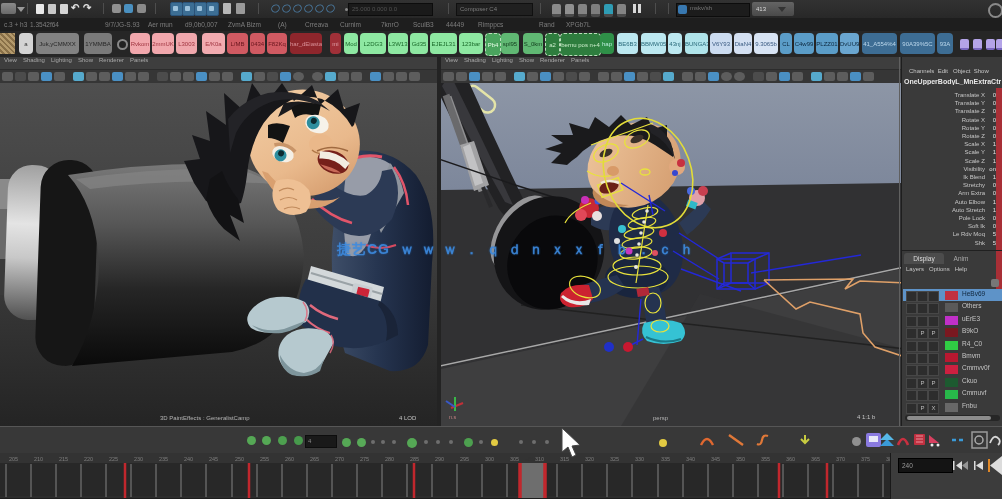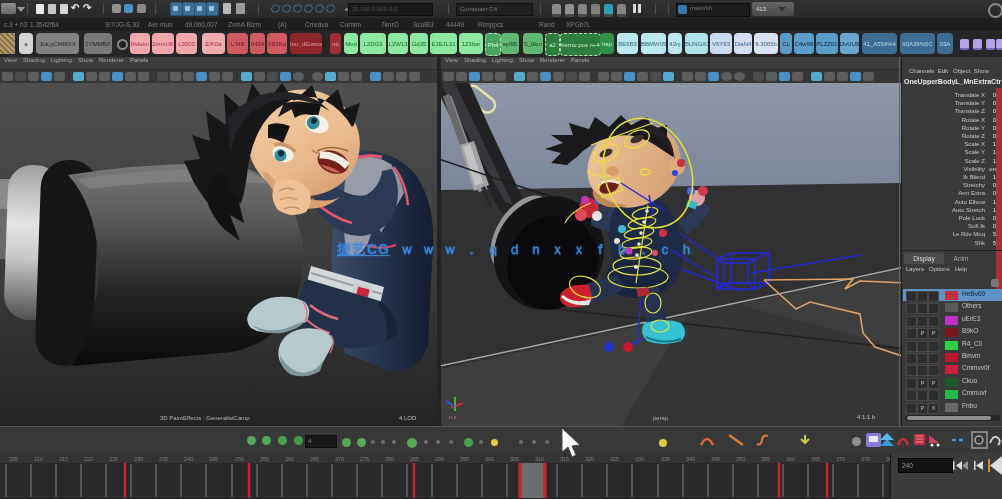--- a/index.html
+++ b/index.html
@@ -515,21 +515,21 @@
 <line x1="14" y1="324" x2="5" y2="318" stroke="#3858c8"></line>
 </g>
 <text x="8" y="336" font-size="5.5" fill="#c08080" font-family="Liberation Sans">n.s</text>
 
 <text x="212" y="337" font-size="6" fill="#b5b5b5" font-family="Liberation Sans">persp</text>
 <text x="416" y="336" font-size="6" fill="#c5c5c5" font-family="Liberation Sans">4 1:1 b</text>
 </svg>
 </div>
     </div>
     <div class="abs" style="left:899px;top:57px;width:1px;height:369px;background:#606060;"></div>
-    <div class="wm" style="left:337px;top:241px;"><span style="letter-spacing:1px;text-decoration:underline;">捷艺CG</span><span style="margin-left:10px;letter-spacing:7.5px;">ｗｗｗ．ｑｄｎｘｘｆｂ．ｃｈ</span></div>
+    <div class="wm" style="left:337px;top:241px;"><span style="letter-spacing:1px;">捷艺CG</span><span style="margin-left:10px;letter-spacing:7.5px;">ｗｗｗ．ｑｄｎｘｘｆｂ．ｃｈ</span></div>
     <div id="panel" class="abs">
       <div class="crow" style="left:7px;top:11px;">Channels&nbsp;&nbsp;Edit&nbsp;&nbsp;&nbsp;Object&nbsp;&nbsp;Show</div>
       <div class="crow" style="left:2px;top:21px;font-weight:bold;color:#e8e8e8;font-size:7px;width:97px;overflow:hidden;">OneUpperBodyL_MnExtraCtrl</div>
       <div style="position:absolute;right:0;top:31px;width:7px;height:203px;background:#a82f36;"></div>
       <div class="crow" style="right:18px;top:35px;">Translate X</div>
       <div class="crow" style="right:7px;top:35px;color:#e0e0e0;">0</div>
       <div class="crow" style="right:18px;top:43.2px;">Translate Y</div>
       <div class="crow" style="right:7px;top:43.2px;color:#e0e0e0;">0</div>
       <div class="crow" style="right:18px;top:51.400000000000006px;">Translate Z</div>
       <div class="crow" style="right:7px;top:51.400000000000006px;color:#e0e0e0;">0</div>

